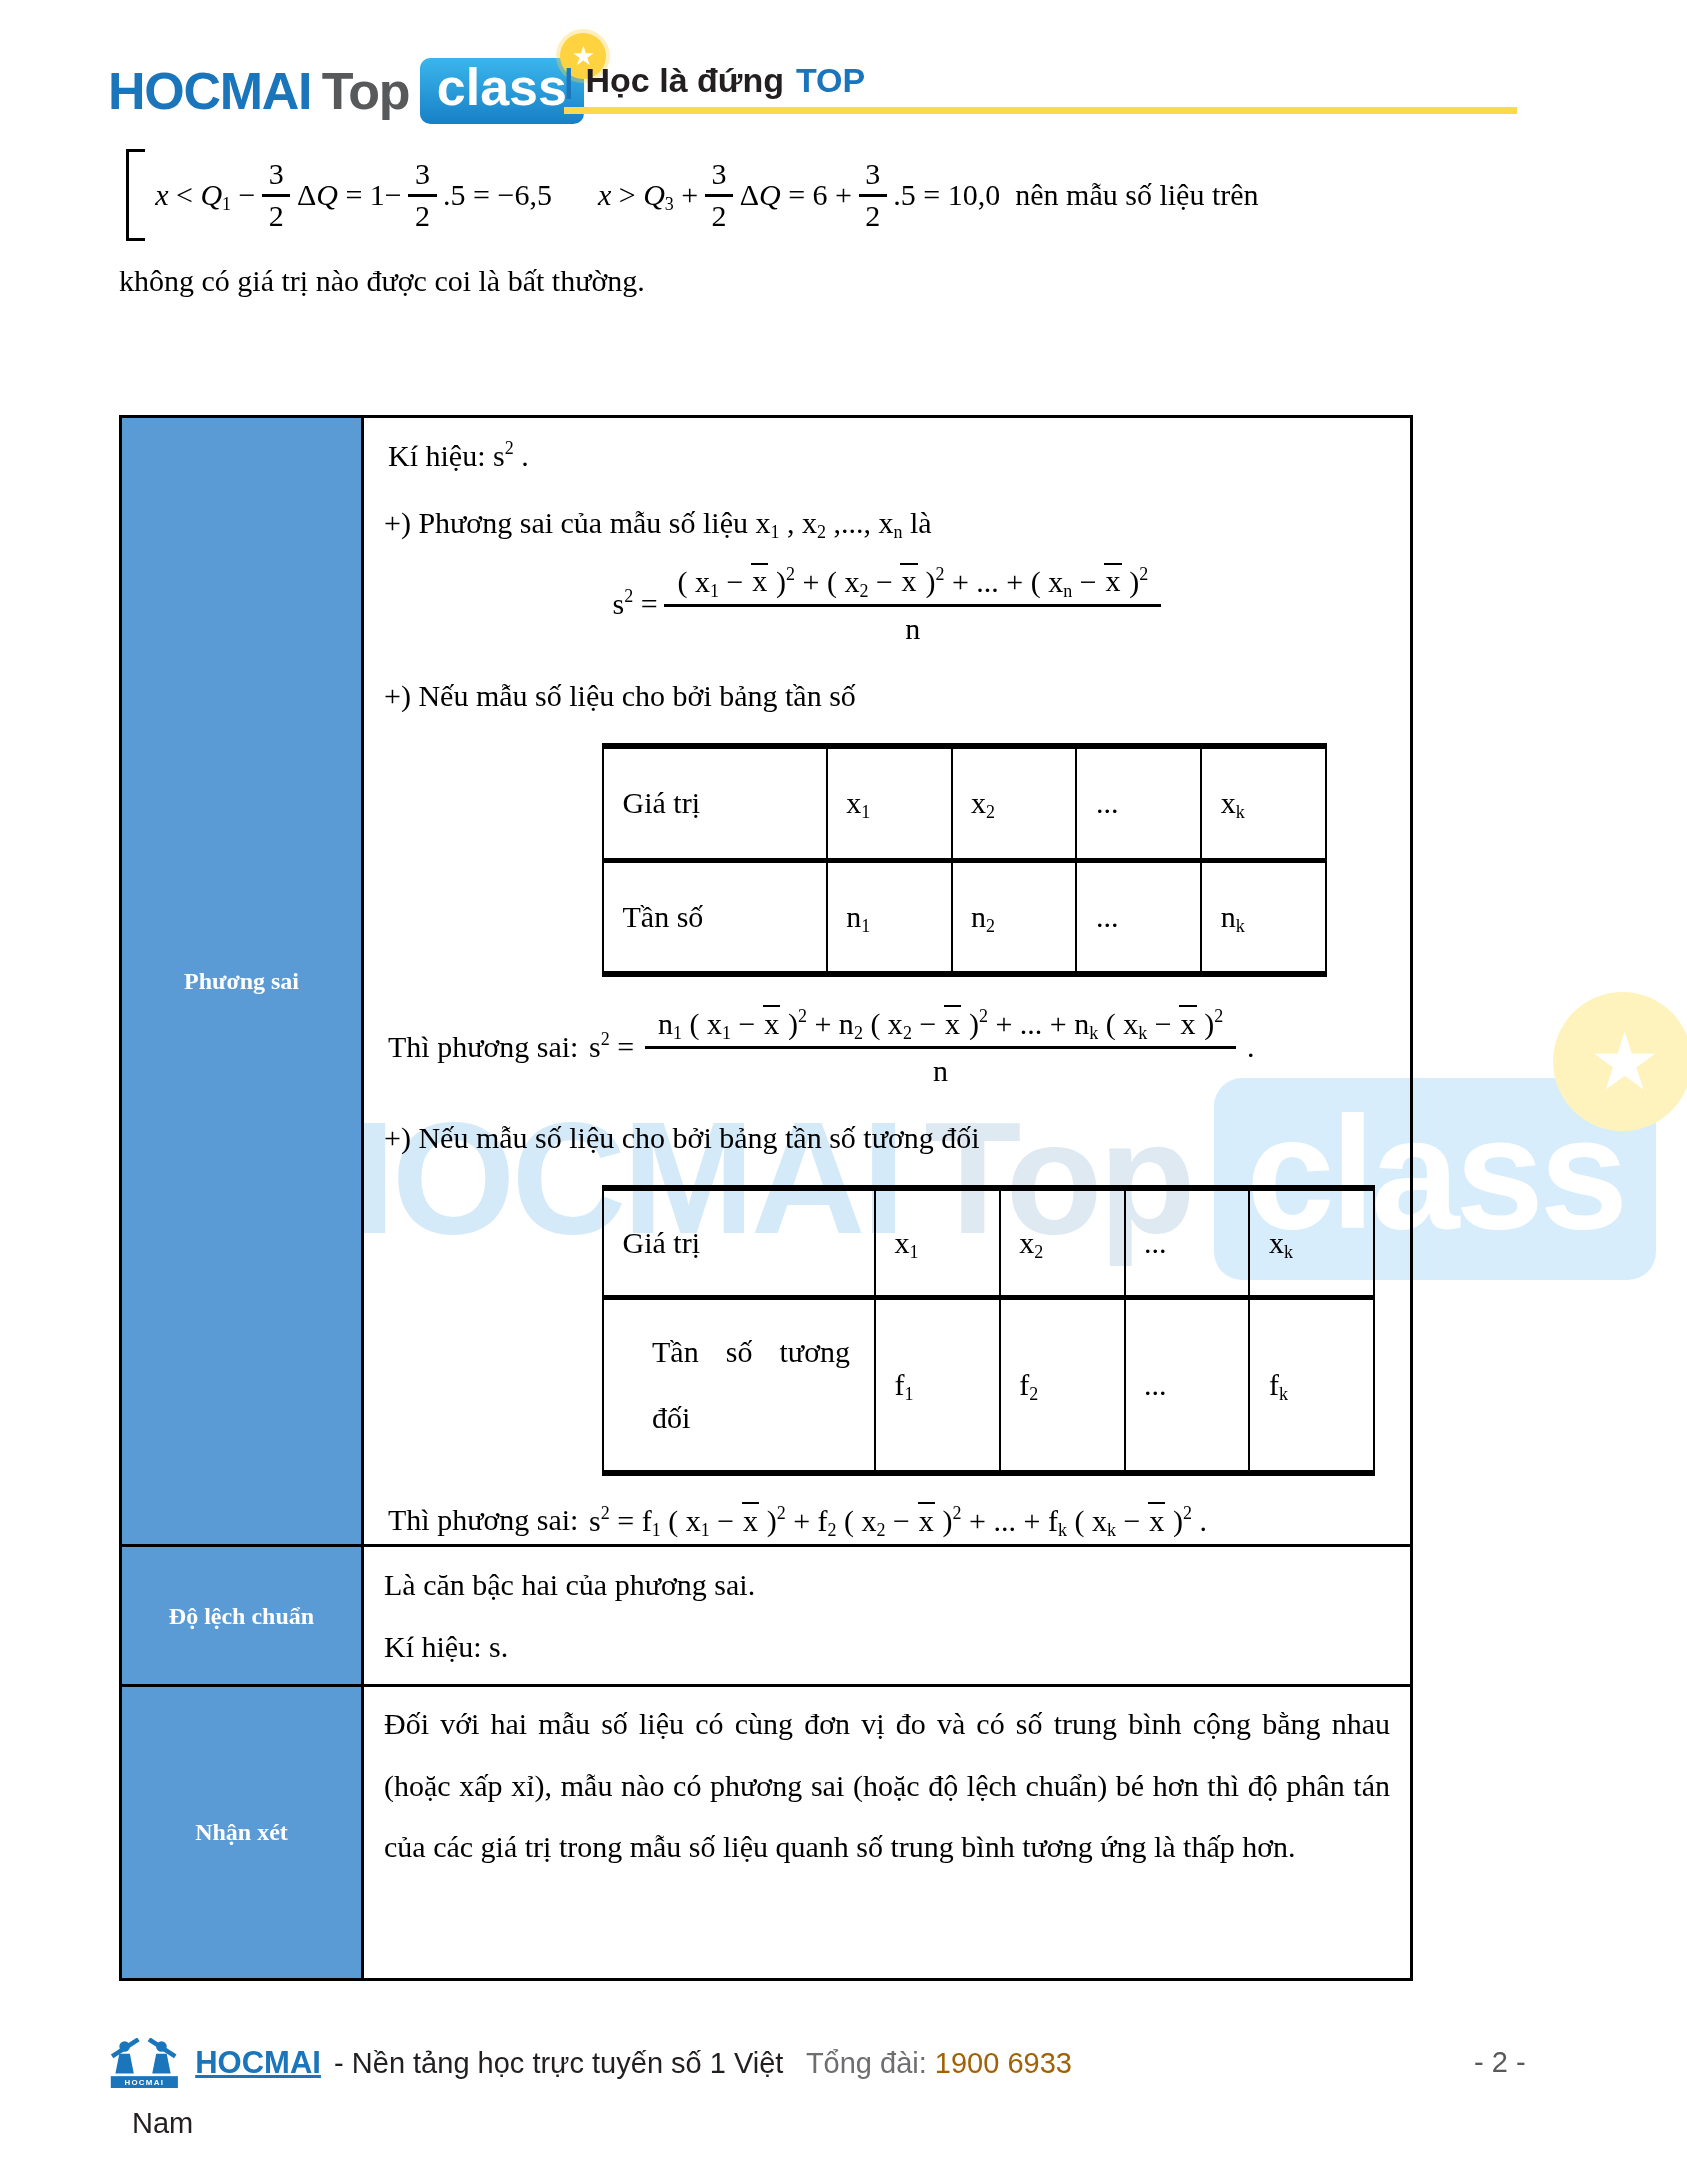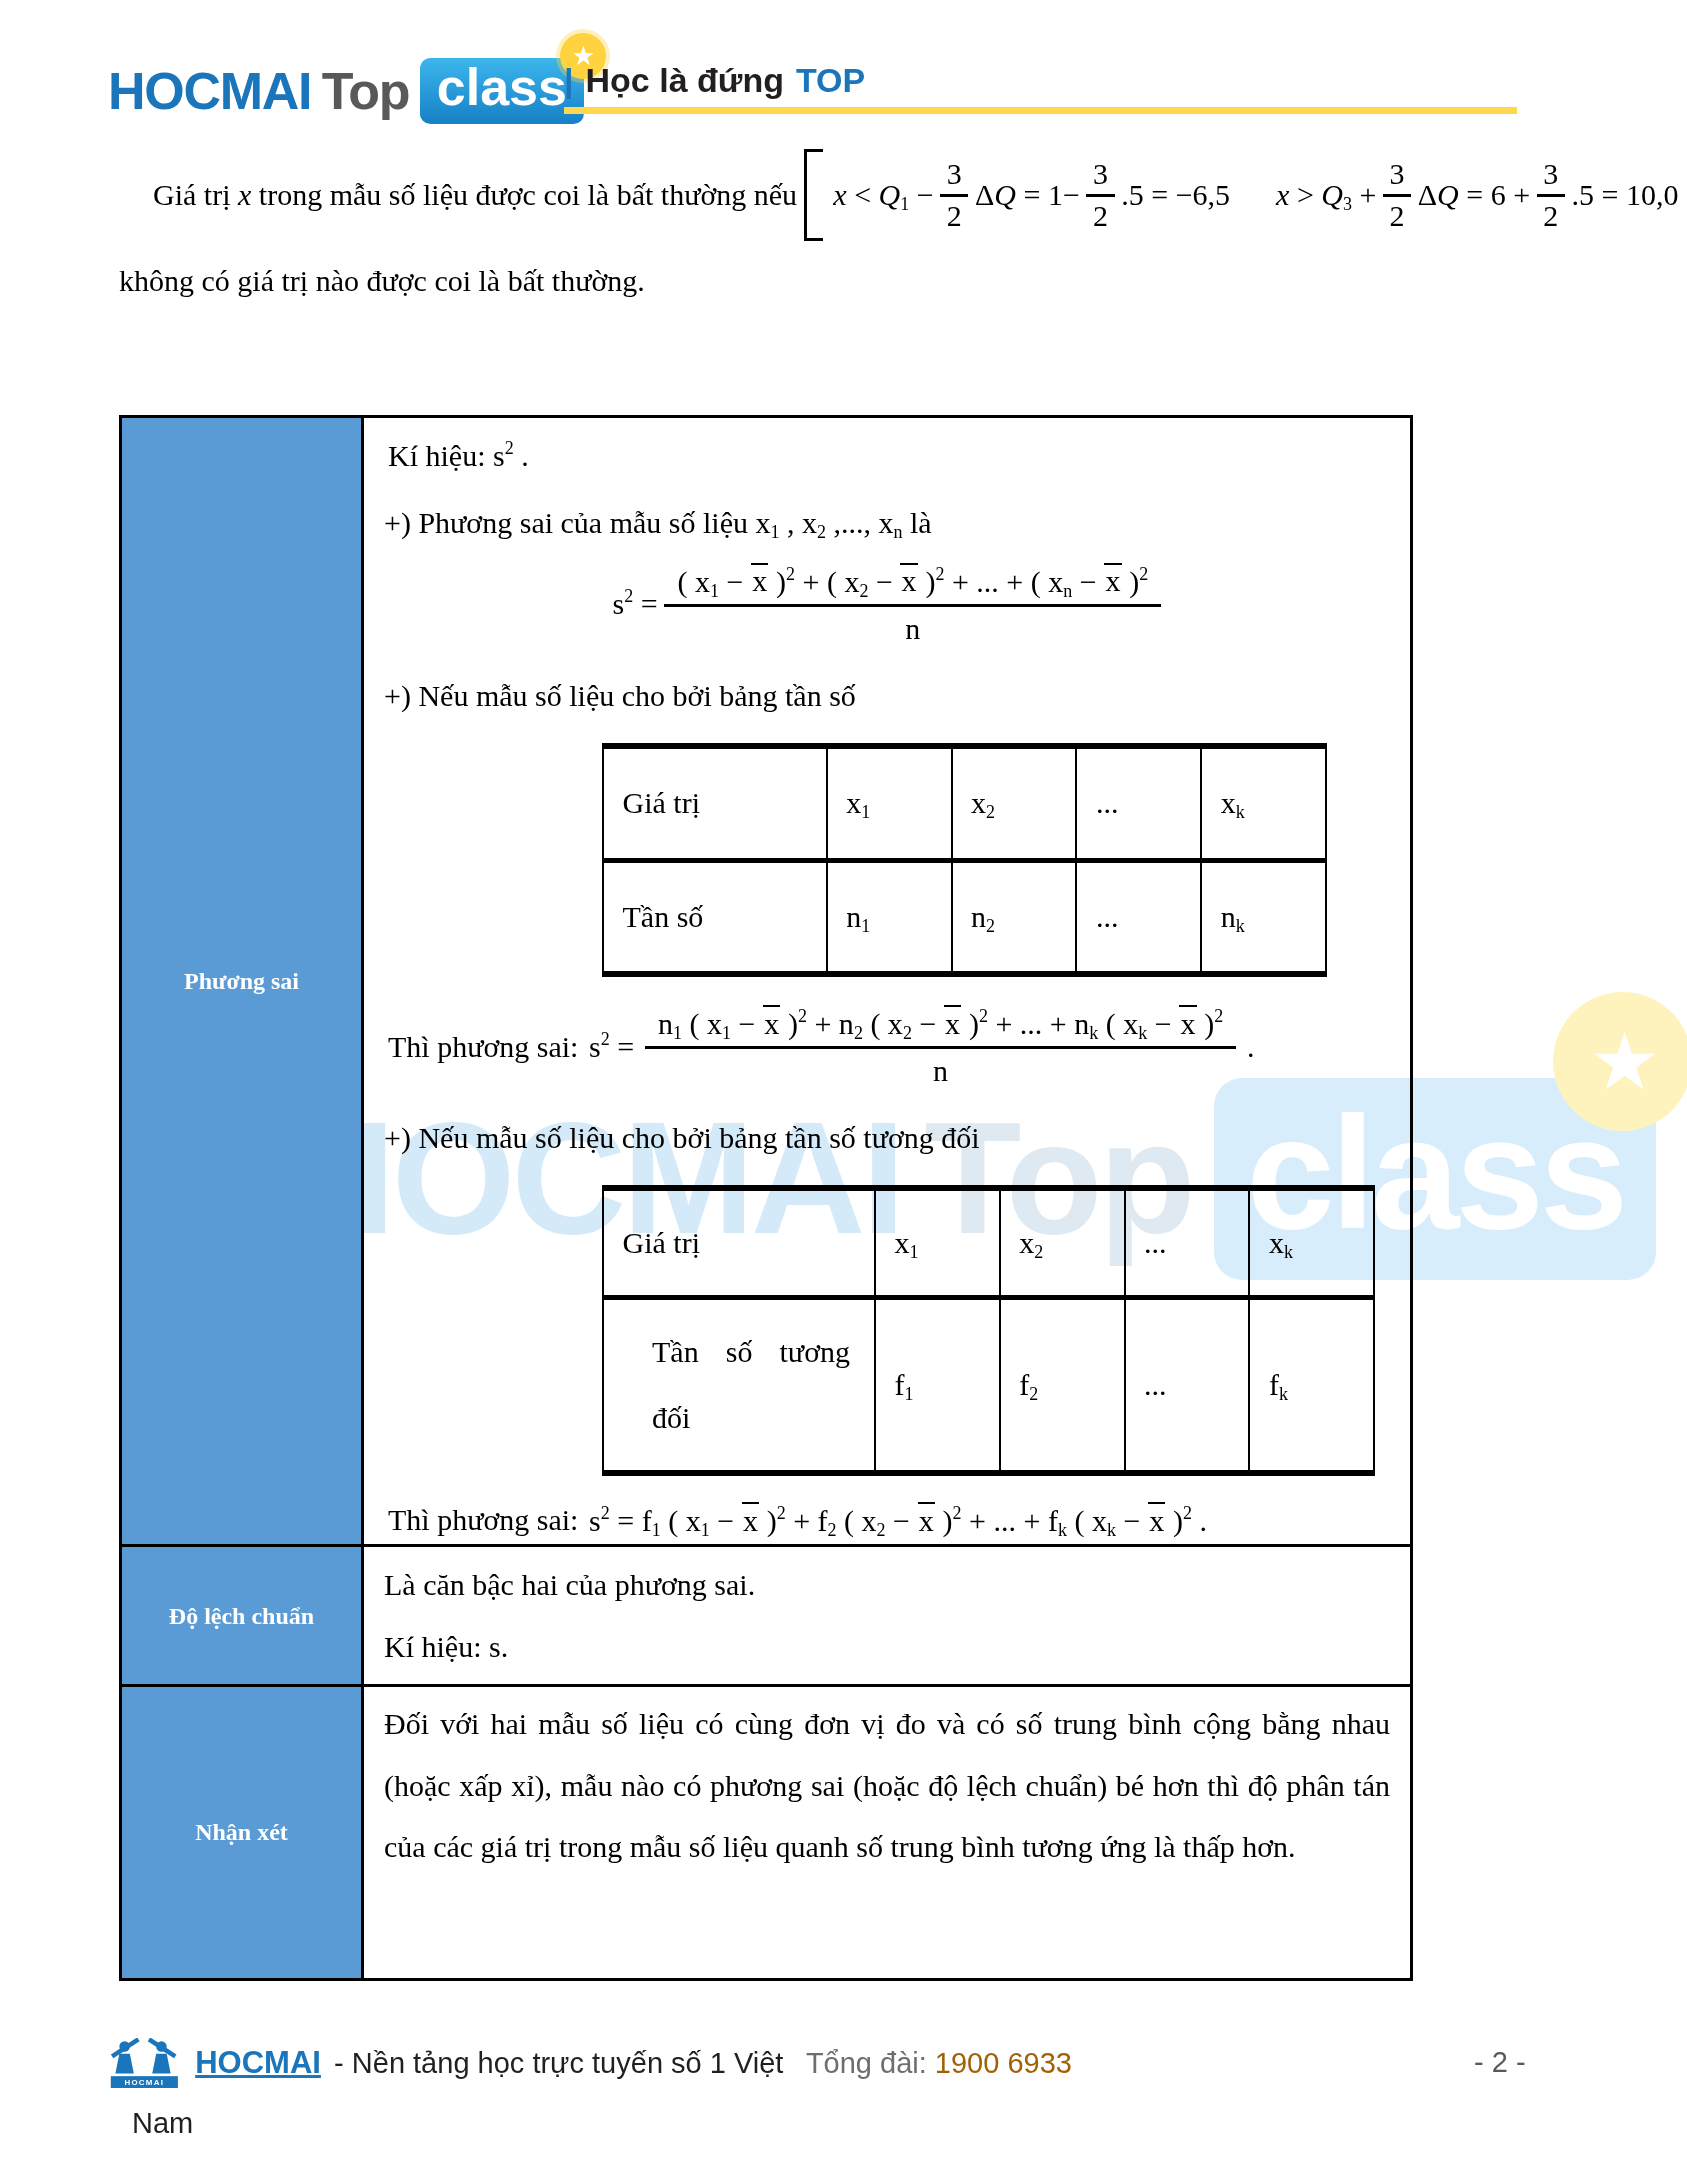--- a/index.html
+++ b/index.html
@@ -121,21 +121,20 @@
     <span class="wm-hocmai">HOCMAI</span>
     <span class="wm-top">Top</span>
     <span class="wm-classbox">
       <span>class</span>
       <span class="wm-star"></span>
     </span>
   </div>
 
   <div class="intro">
     <div class="intro-row">
-      <span class="intro-lead">Giá trị <i>x</i> trong mẫu số liệu được coi là bất thường nếu</span>
       <span class="cases">
         <span class="lbracket"></span>
         <span class="case-col">
           <span class="mathline">
             <span><i>x</i> &lt; <i>Q</i><sub>1</sub> −</span>
             <span class="frac">
                 <span class="num">3</span>
                 <span class="den">2</span>
               </span>
             <span>Δ<i>Q</i> = 1−</span>

